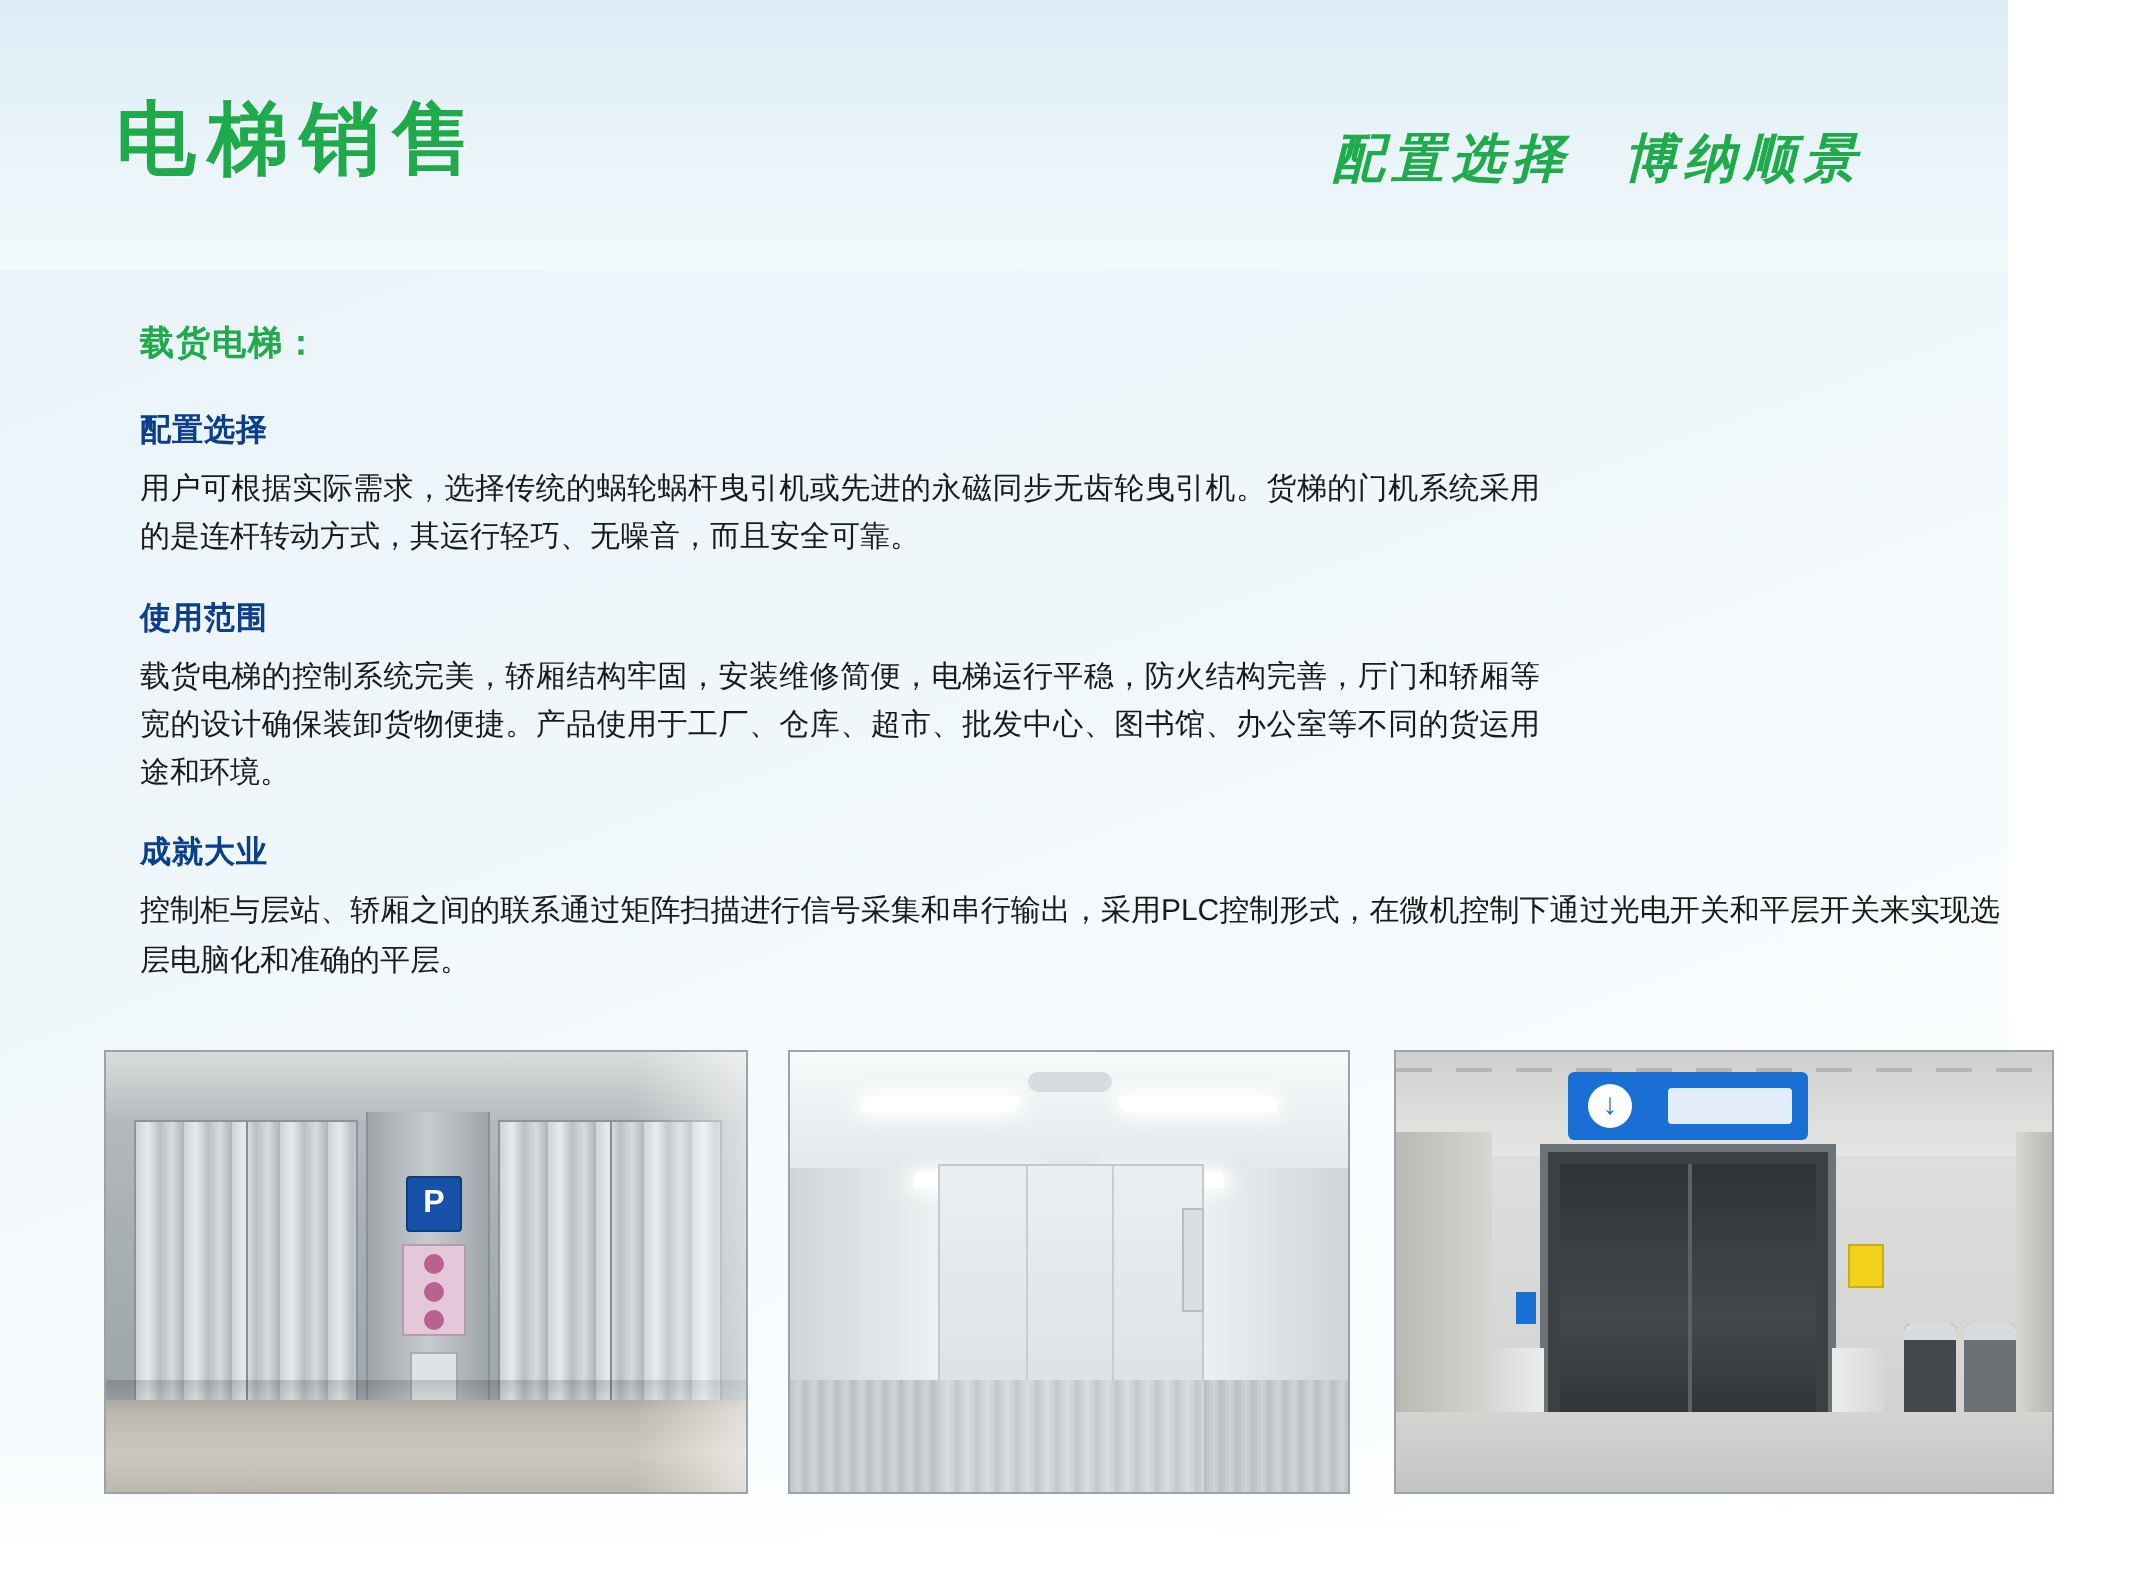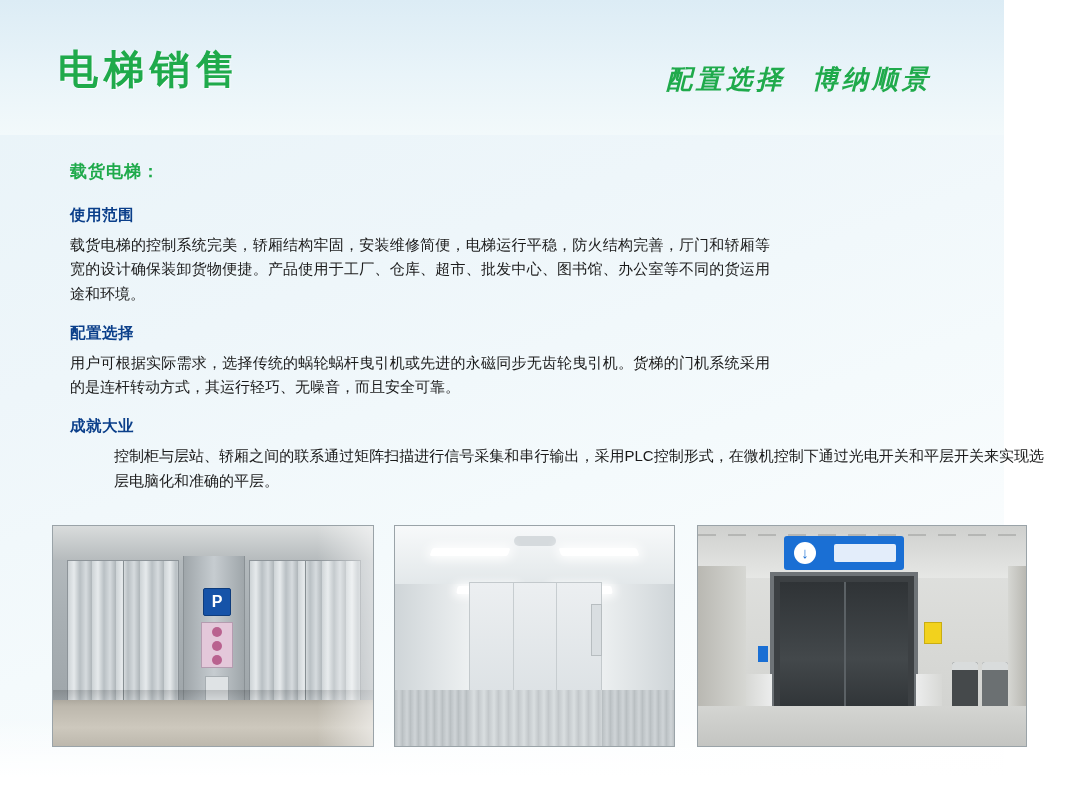--- a/index.html
+++ b/index.html
@@ -114,21 +114,20 @@
   }
   .block-body {
     font-size: 15px;
     line-height: 1.62;
     color: #1a1a1a;
     width: 700px;
     text-align: justify;
   }
   .block-body.wide {
     width: 930px;
-    margin-left: 44px;
   }
 
   .photos {
     position: absolute;
     left: 52px;
     top: 525px;
     width: 975px;
     height: 225px;
     z-index: 3;
   }
@@ -345,27 +344,27 @@
       <span>配置选择</span><span class="sl-gap"></span><span>博纳顺景</span>
     </div>
   </div>
 
   <div class="content">
     <div class="section-heading">载货电梯：</div>
 
     <div class="blocks">
 
       <div class="block">
+        <div class="block-title">配置选择</div>
+        <div class="block-body">用户可根据实际需求，选择传统的蜗轮蜗杆曳引机或先进的永磁同步无齿轮曳引机。货梯的门机系统采用的是连杆转动方式，其运行轻巧、无噪音，而且安全可靠。</div>
+      </div>
+
+      <div class="block">
         <div class="block-title">使用范围</div>
         <div class="block-body">载货电梯的控制系统完美，轿厢结构牢固，安装维修简便，电梯运行平稳，防火结构完善，厅门和轿厢等宽的设计确保装卸货物便捷。产品使用于工厂、仓库、超市、批发中心、图书馆、办公室等不同的货运用途和环境。</div>
-      </div>
-
-      <div class="block">
-        <div class="block-title">配置选择</div>
-        <div class="block-body">用户可根据实际需求，选择传统的蜗轮蜗杆曳引机或先进的永磁同步无齿轮曳引机。货梯的门机系统采用的是连杆转动方式，其运行轻巧、无噪音，而且安全可靠。</div>
       </div>
 
       <div class="block">
         <div class="block-title">成就大业</div>
         <div class="block-body wide">控制柜与层站、轿厢之间的联系通过矩阵扫描进行信号采集和串行输出，采用PLC控制形式，在微机控制下通过光电开关和平层开关来实现选层电脑化和准确的平层。</div>
       </div>
 
     </div>
   </div>
 

